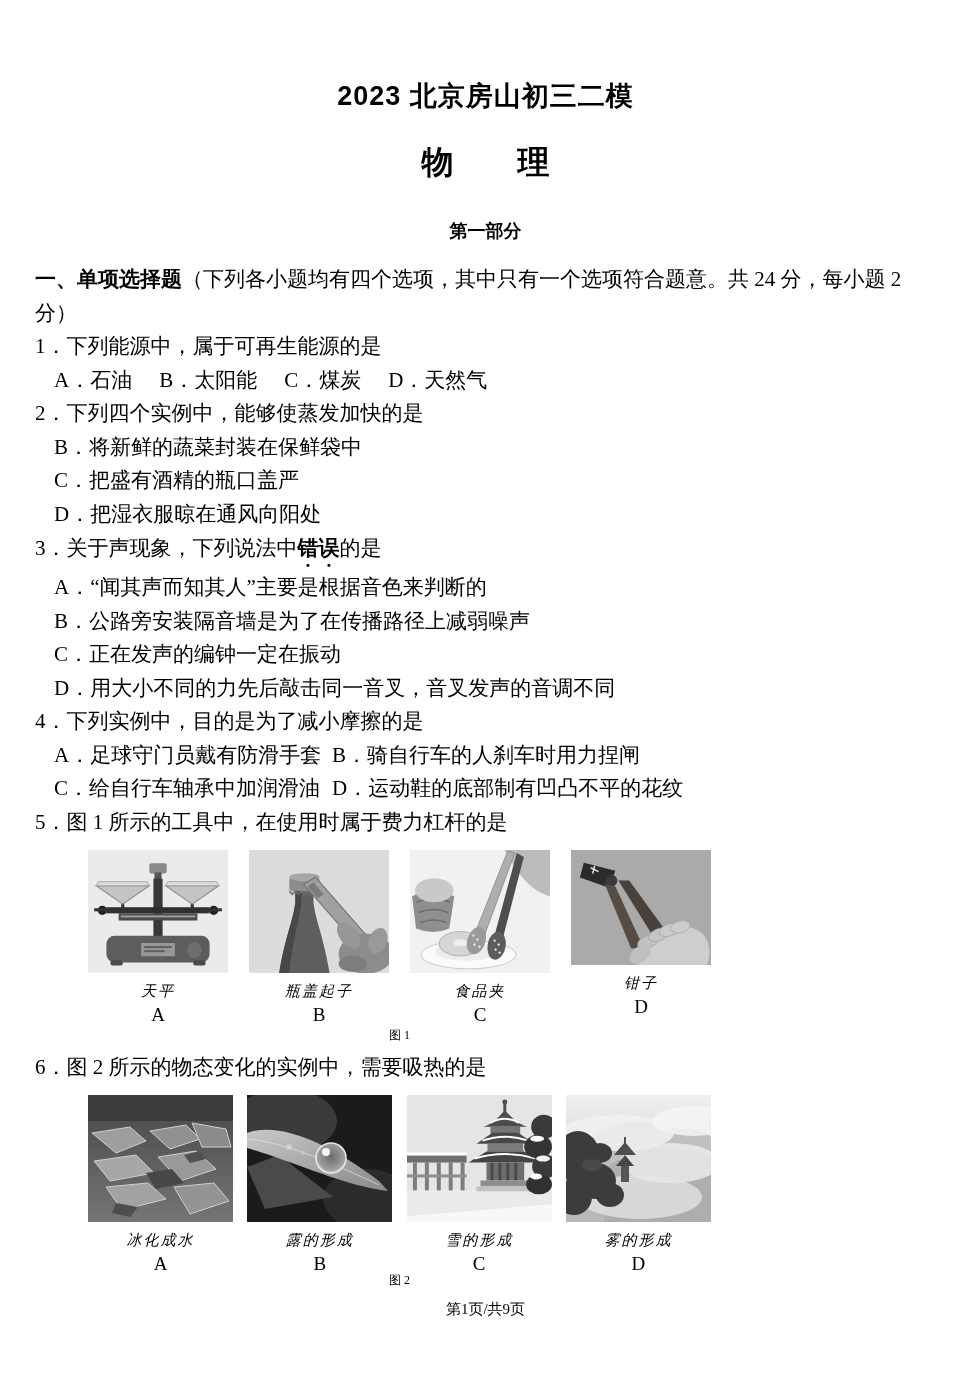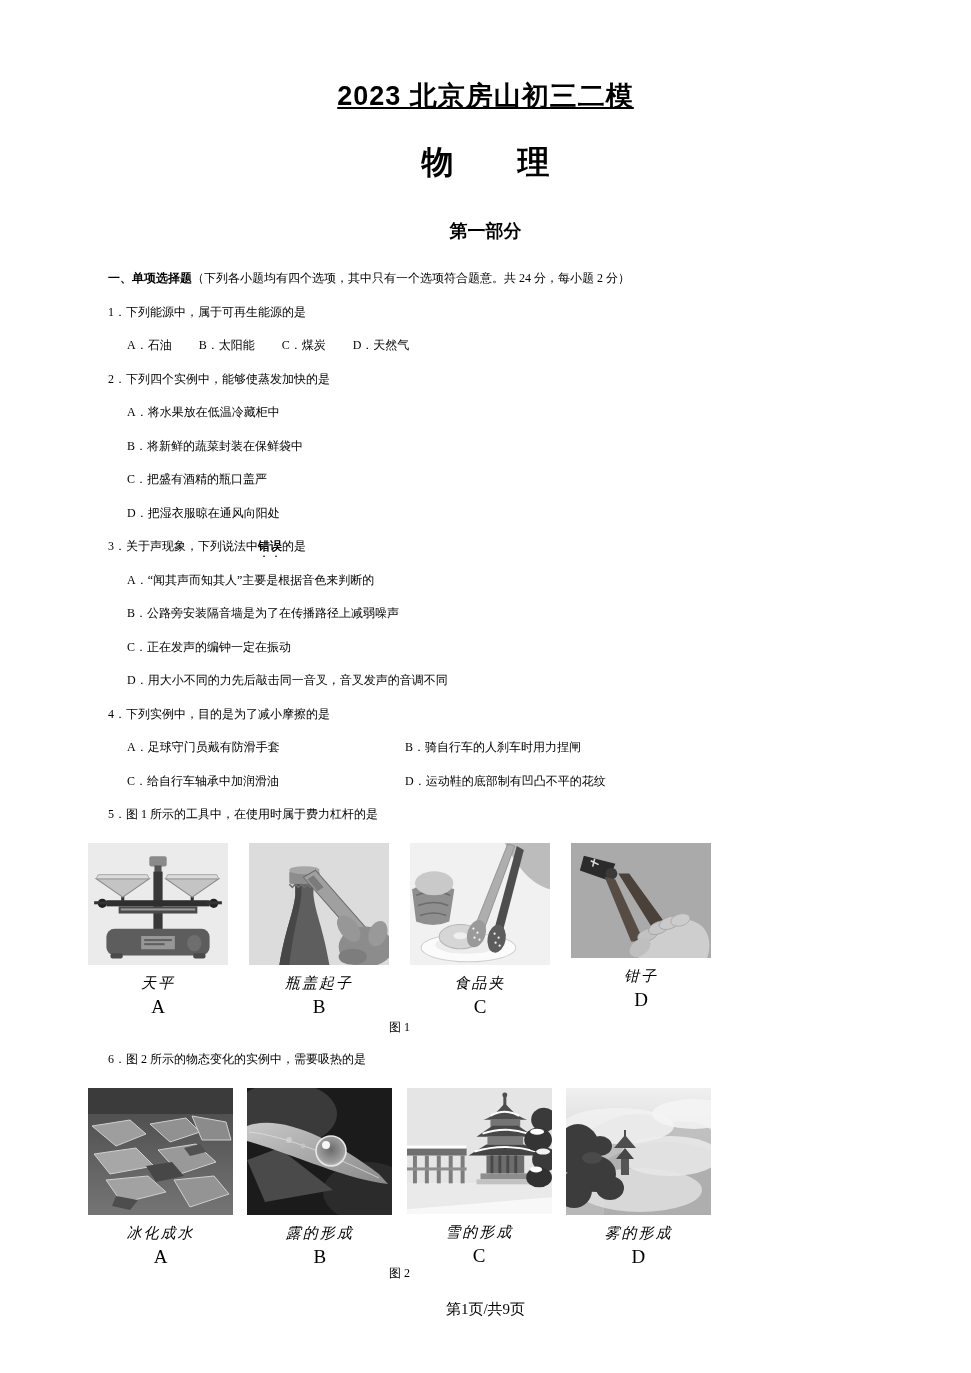--- a/index.html
+++ b/index.html
@@ -13,41 +13,40 @@
     font-family: "Liberation Serif", serif;
     overflow: hidden;
   }
   .title {
     margin: 78px 0 0 0;
     text-align: center;
     font-family: "Liberation Sans", sans-serif;
     font-weight: bold;
     font-size: 27px;
     letter-spacing: 1px;
-    text-decoration: underline;
   }
   .subject {
     margin: 27px 0 0 0;
     text-align: center;
     font-family: "Liberation Sans", sans-serif;
     font-weight: bold;
     font-size: 32px;
     white-space: pre;
   }
   .part {
     margin: 34px 0 0 0;
     text-align: center;
     font-family: "Liberation Sans", sans-serif;
     font-weight: bold;
     font-size: 18px;
   }
   .content {
-    margin-left: 108px;
+    margin-left: 35px;
     margin-right: 55px;
-    font-size: 12px;
+    font-size: 21px;
   }
   .content p { margin: 0; line-height: 33.5px; }
   .section-head { margin-top: 19px !important; }
   .section-head .hd-bold {
     font-family: "Liberation Sans", sans-serif;
     font-weight: bold;
   }
   .indent { padding-left: 19px; }
   .opts-inline .opt { margin-right: 27px; }
   .two-col .col1 { display: inline-block; width: 278px; }
@@ -108,21 +107,20 @@
   <div class="content">
 
     <p class="section-head"><span class="hd-bold">一、单项选择题</span><span>（下列各小题均有四个选项，其中只有一个选项符合题意。共 24 分，每小题 2 分）</span></p>
 
     <p class="stem">1．下列能源中，属于可再生能源的是</p>
     <p class="indent opts-inline">
       <span class="opt">A．石油</span><span class="opt">B．太阳能</span><span class="opt">C．煤炭</span><span class="opt">D．天然气</span>
     </p>
 
     <p class="stem">2．下列四个实例中，能够使蒸发加快的是</p>
-    <p class="indent">A．将水果放在低温冷藏柜中</p>
     <p class="indent">B．将新鲜的蔬菜封装在保鲜袋中</p>
     <p class="indent">C．把盛有酒精的瓶口盖严</p>
     <p class="indent">D．把湿衣服晾在通风向阳处</p>
 
     <p class="stem"><span>3．关于声现象，下列说法中</span><span class="emph">错误</span><span>的是</span></p>
     <p class="indent">A．“闻其声而知其人”主要是根据音色来判断的</p>
     <p class="indent">B．公路旁安装隔音墙是为了在传播路径上减弱噪声</p>
     <p class="indent">C．正在发声的编钟一定在振动</p>
     <p class="indent">D．用大小不同的力先后敲击同一音叉，音叉发声的音调不同</p>
 

